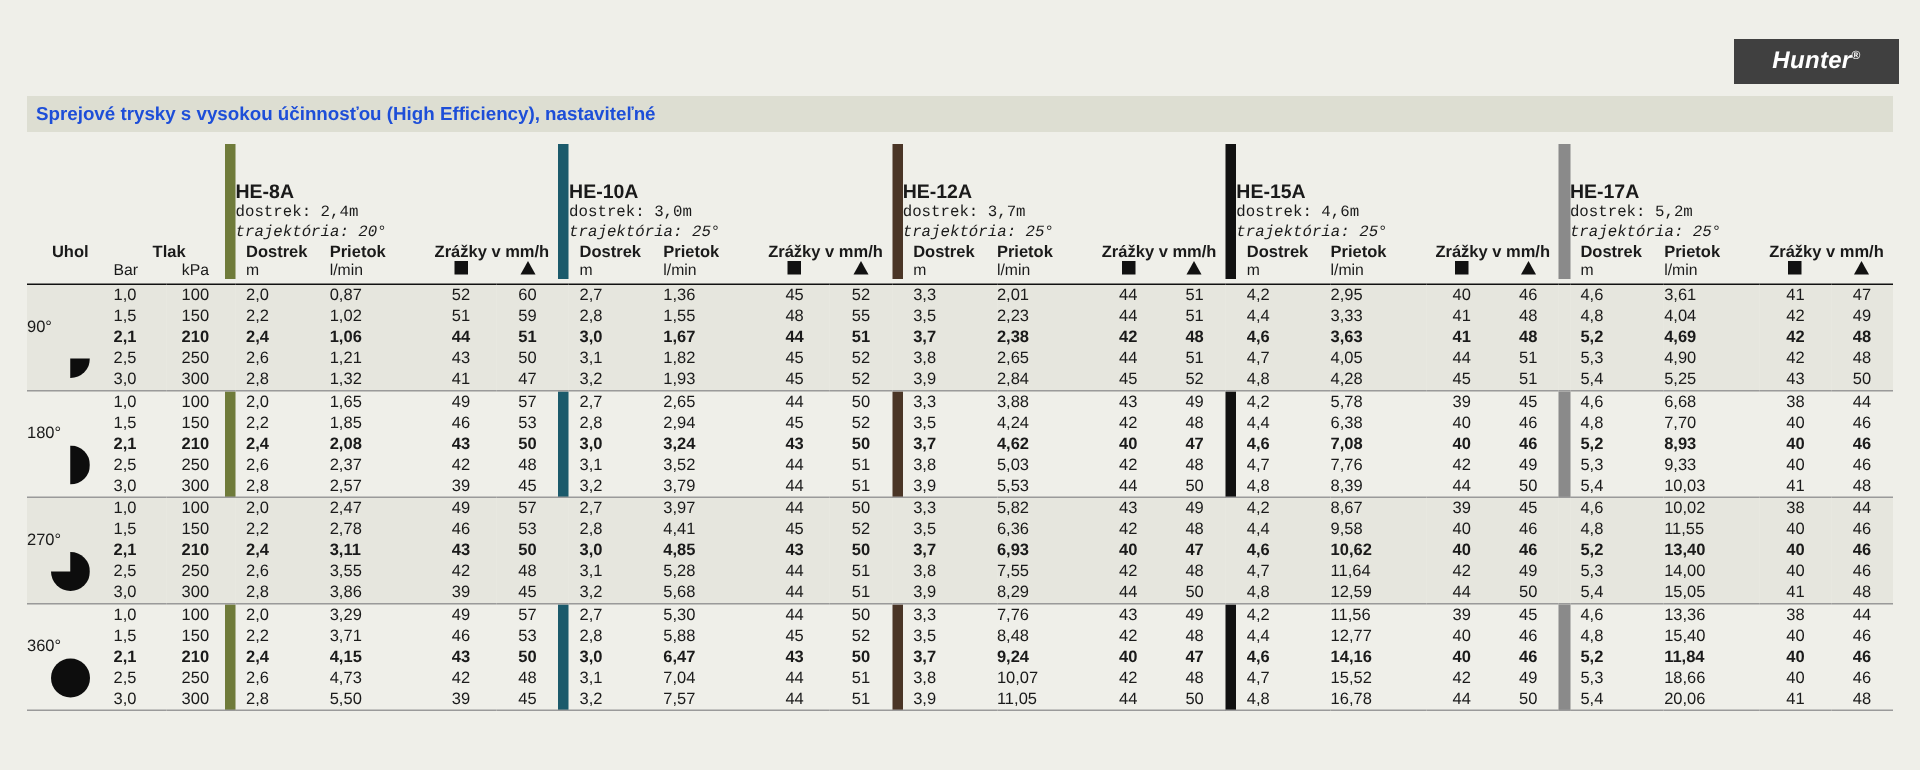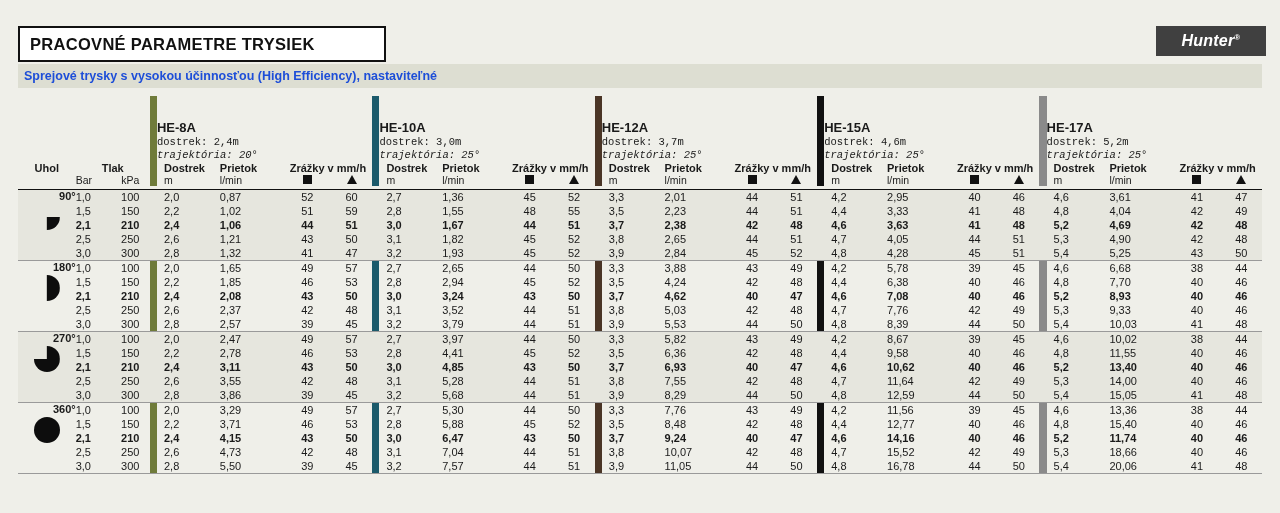--- a/index.html
+++ b/index.html
@@ -83,21 +83,21 @@
 
   .hdr-underline td { border-bottom:1.5px solid #111; height:3px; }
 
   .grp-sep td { border-top:1px solid #9a9a9a; }
 
   tr.band td { background:#e6e6de; }
   tr.bold-row td { font-weight:bold; }
 
   .datacell { padding-top:1px; padding-bottom:1px; line-height:14px; }
 
-  .angle-label { font-weight:bold; font-size:11px; text-align:right; }
+  .angle-label { font-weight:normal; font-size:11px; text-align:left;margin-top:22px; }
 
   
   .pat { width:26px; height:26px; margin:2px auto 0; position:relative; }
   .pat .circle {
     position:absolute; left:0; top:0; width:26px; height:26px;
     border-radius:50%; background:#0d0d0d;
   }
   .pat.q90  .circle { clip-path: polygon(50% 50%, 100% 50%, 100% 100%, 50% 100%); }
   .pat.q180 .circle { clip-path: polygon(50% 0, 100% 0, 100% 100%, 50% 100%); }
   .pat.q270 .circle { clip-path: polygon(0 0, 100% 0, 100% 100%, 0 100%, 0 50%, 50% 50%, 50% 0); }
@@ -109,23 +109,20 @@
     border-left:5px solid transparent; border-right:5px solid transparent;
     border-bottom:9px solid #111;
   }
   .bottom-line td { border-top:1px solid #9a9a9a; height:2px; }
 </style>
 </head>
 <body>
 
 <div class="page">
 
-  <div class="title-box">
-    <div class="t">PRACOVNÉ PARAMETRE TRYSIEK</div>
-  </div>
 
   <div class="logo">
     <div class="ltxt"><span>Hunter</span><span class="reg">®</span></div>
   </div>
 
   <div class="subbar">
     <div class="s">Sprejové trysky s vysokou účinnosťou (High Efficiency), nastaviteľné</div>
   </div>
 
   <table class="tbl" id="main-table">
@@ -722,21 +719,21 @@
           <td class="c-s2 datacell">50</td>
           <td class="c-d datacell">3,7</td>
           <td class="c-q datacell">9,24</td>
           <td class="c-s1 datacell">40</td>
           <td class="c-s2 datacell">47</td>
           <td class="c-d datacell">4,6</td>
           <td class="c-q datacell">14,16</td>
           <td class="c-s1 datacell">40</td>
           <td class="c-s2 datacell">46</td>
           <td class="c-d datacell">5,2</td>
-          <td class="c-q datacell">11,74</td>
+          <td class="c-q datacell">11,84</td>
           <td class="c-s1 datacell">40</td>
           <td class="c-s2 datacell">46</td>
         </tr>
         <tr class="">
           <td class="c-bar datacell">2,5</td>
           <td class="c-kpa datacell">250</td>
           <td class="c-d datacell">2,6</td>
           <td class="c-q datacell">4,73</td>
           <td class="c-s1 datacell">42</td>
           <td class="c-s2 datacell">48</td>

